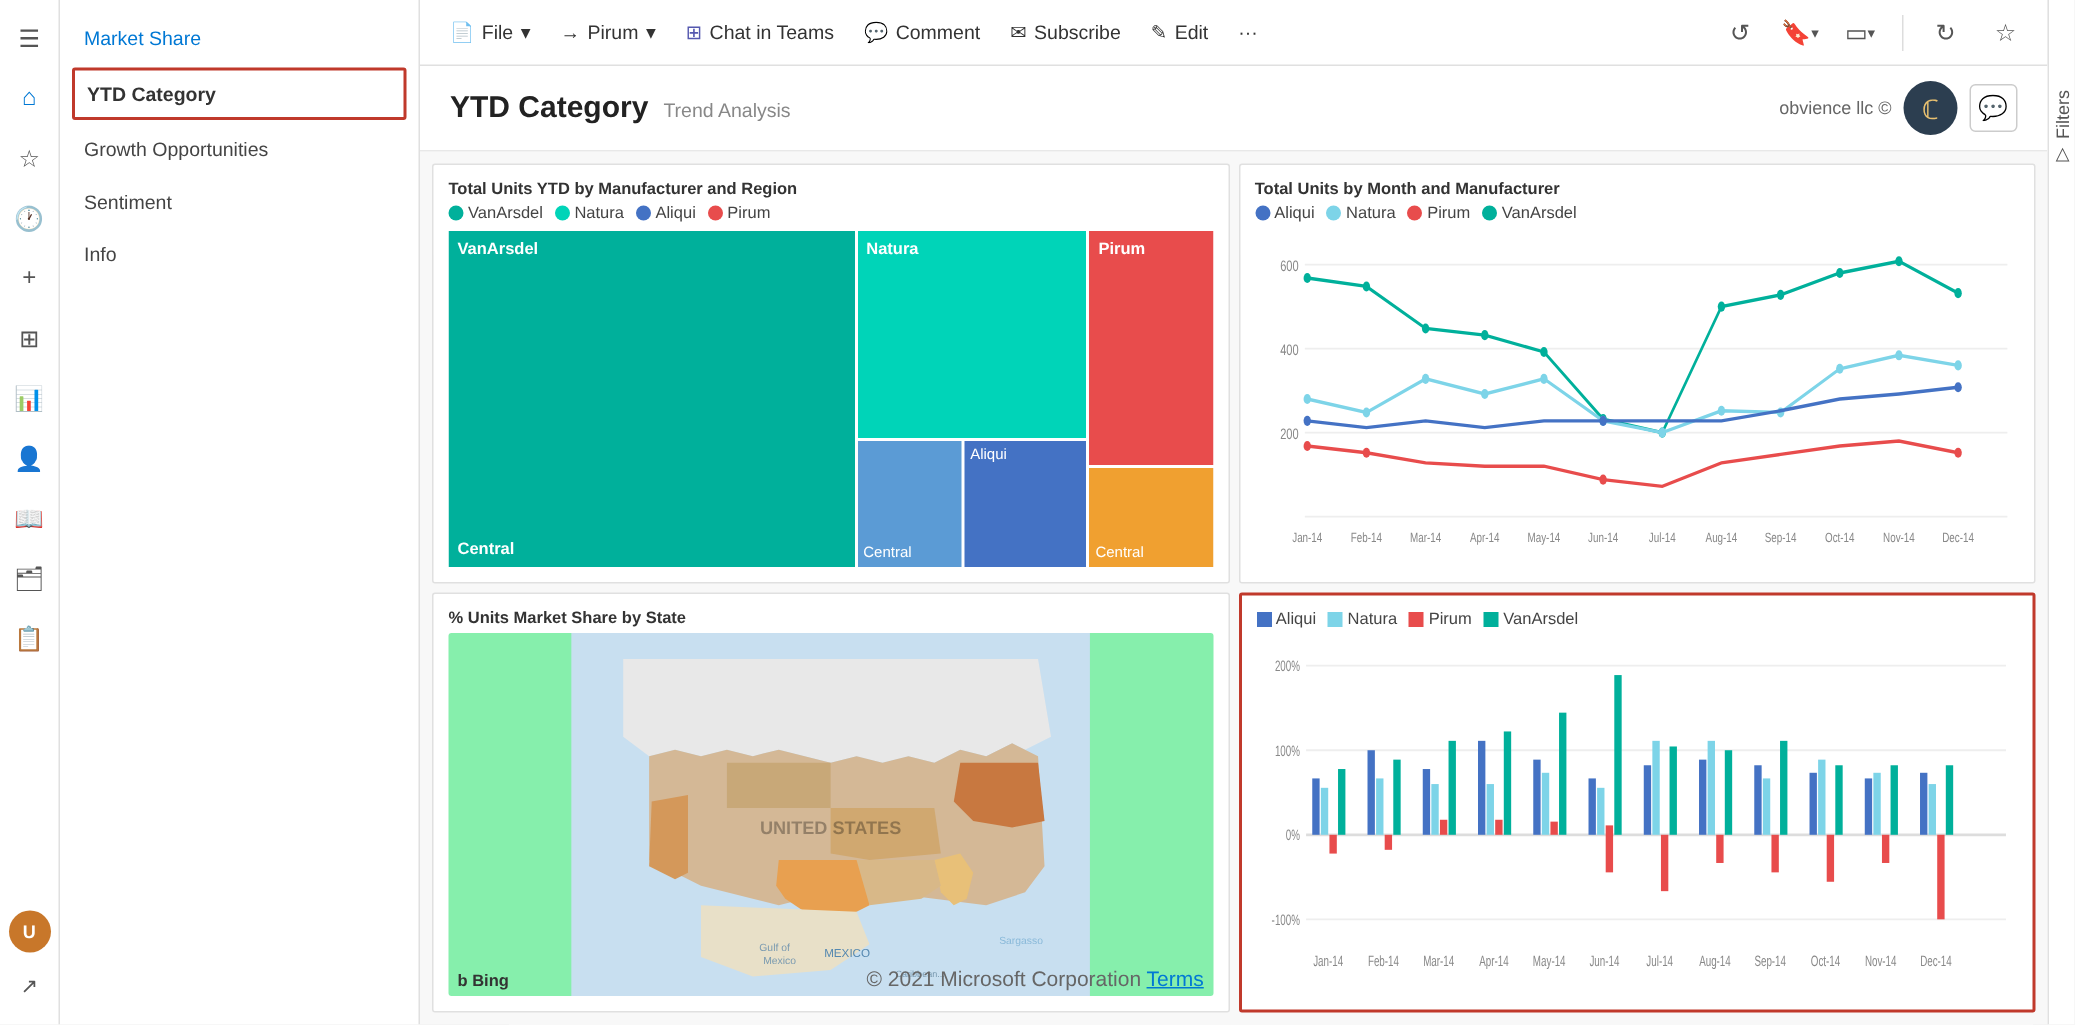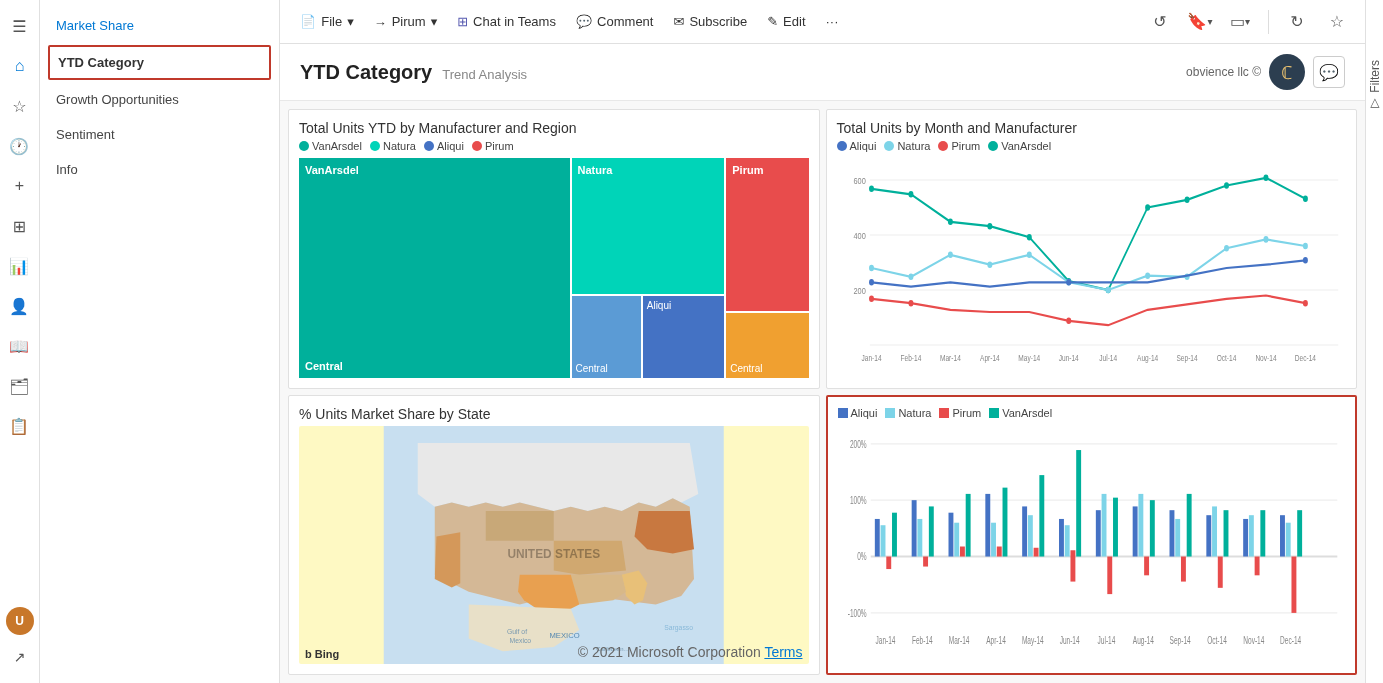--- a/index.html
+++ b/index.html
@@ -239,22 +239,22 @@
       padding: 10px;
       display: flex;
       flex-direction: column;
       overflow: hidden;
       position: relative;
     }
     .chart-card.highlighted {
       border: 2px solid #c0392b;
     }
     .chart-title {
-      font-size: 14px;
-      font-weight: 400;
+      font-size: 11px;
+      font-weight: 700;
       color: #333;
       margin-bottom: 4px;
     }
     .chart-legend {
       display: flex;
       flex-wrap: wrap;
       gap: 8px;
       margin-bottom: 6px;
     }
     .legend-item {
@@ -388,21 +388,21 @@
       height: 100%;
     }
     .axis-label {
       font-size: 9px;
       fill: #888;
     }
 
     
     .map-container {
       flex: 1;
-      background: #fef9c3;
+      background: #86efac;
       border-radius: 2px;
       position: relative;
       overflow: hidden;
       display: flex;
       align-items: flex-end;
       justify-content: center;
     }
     .map-bing-logo {
       position: absolute;
       bottom: 4px;

